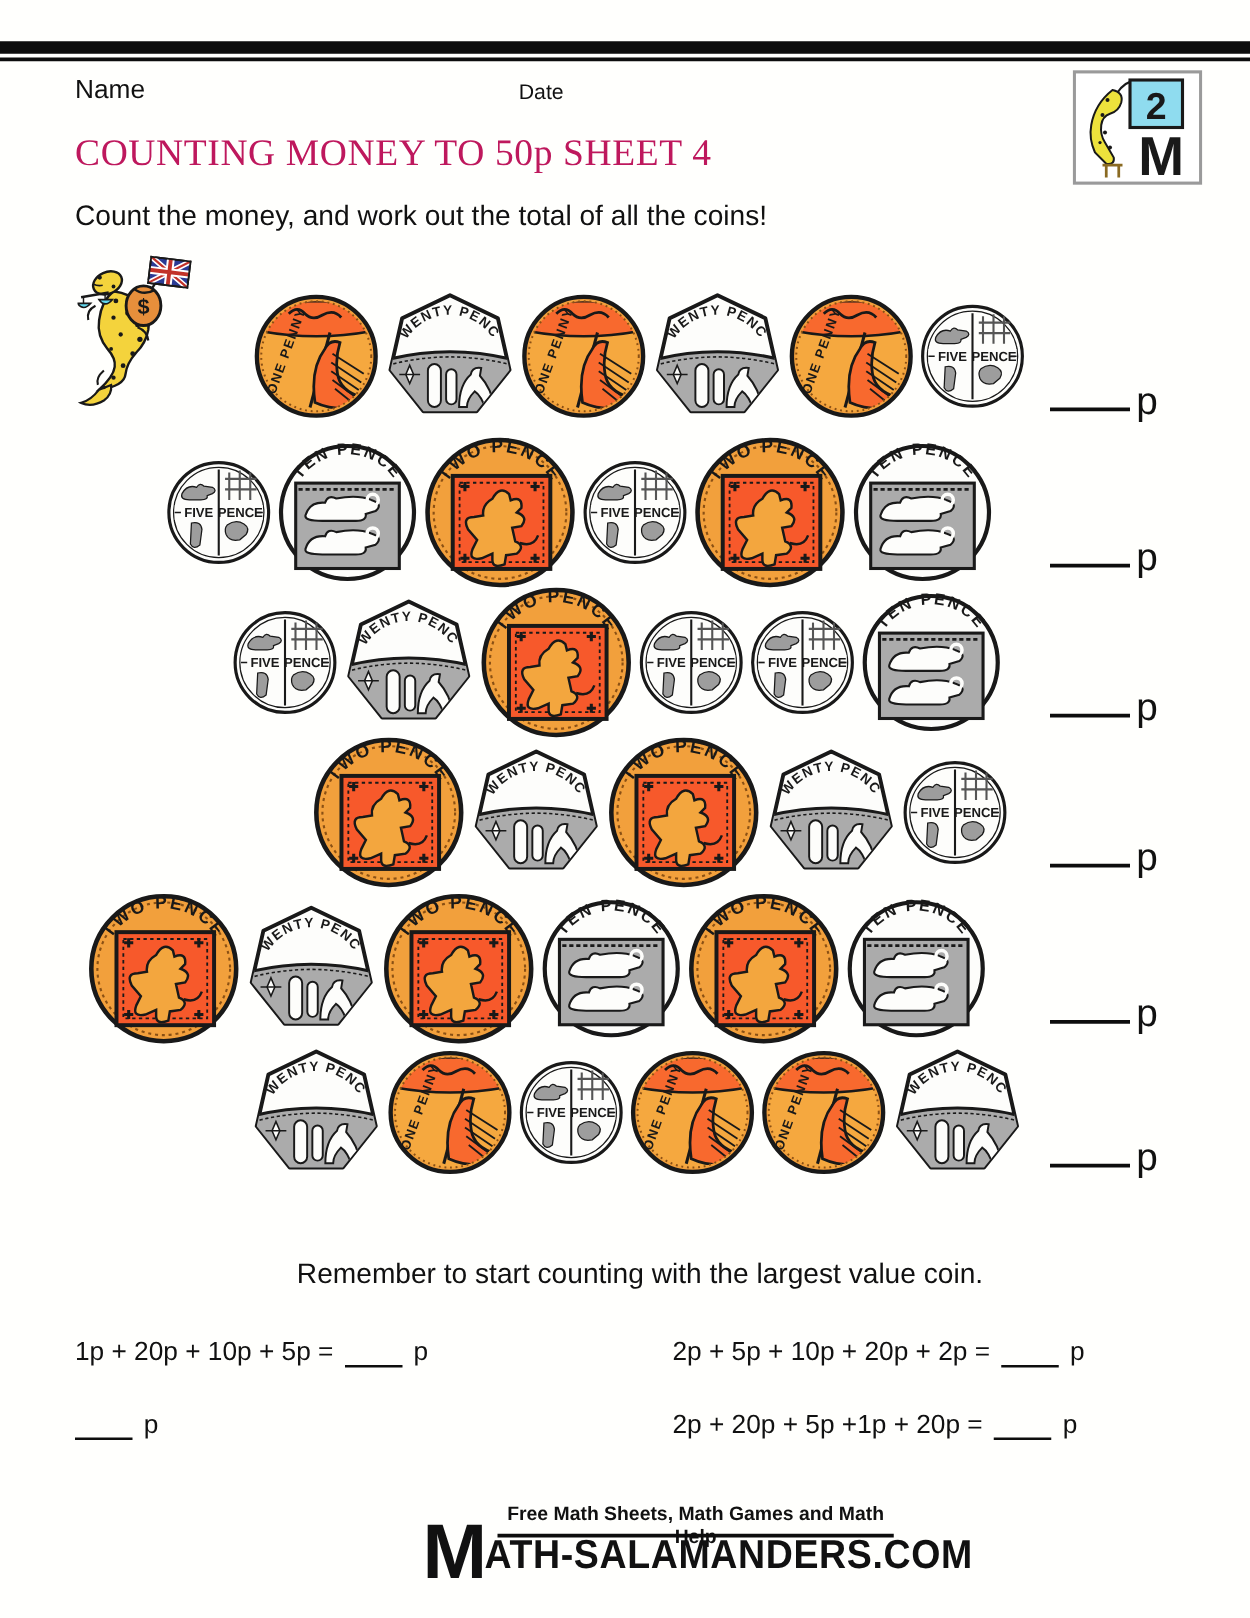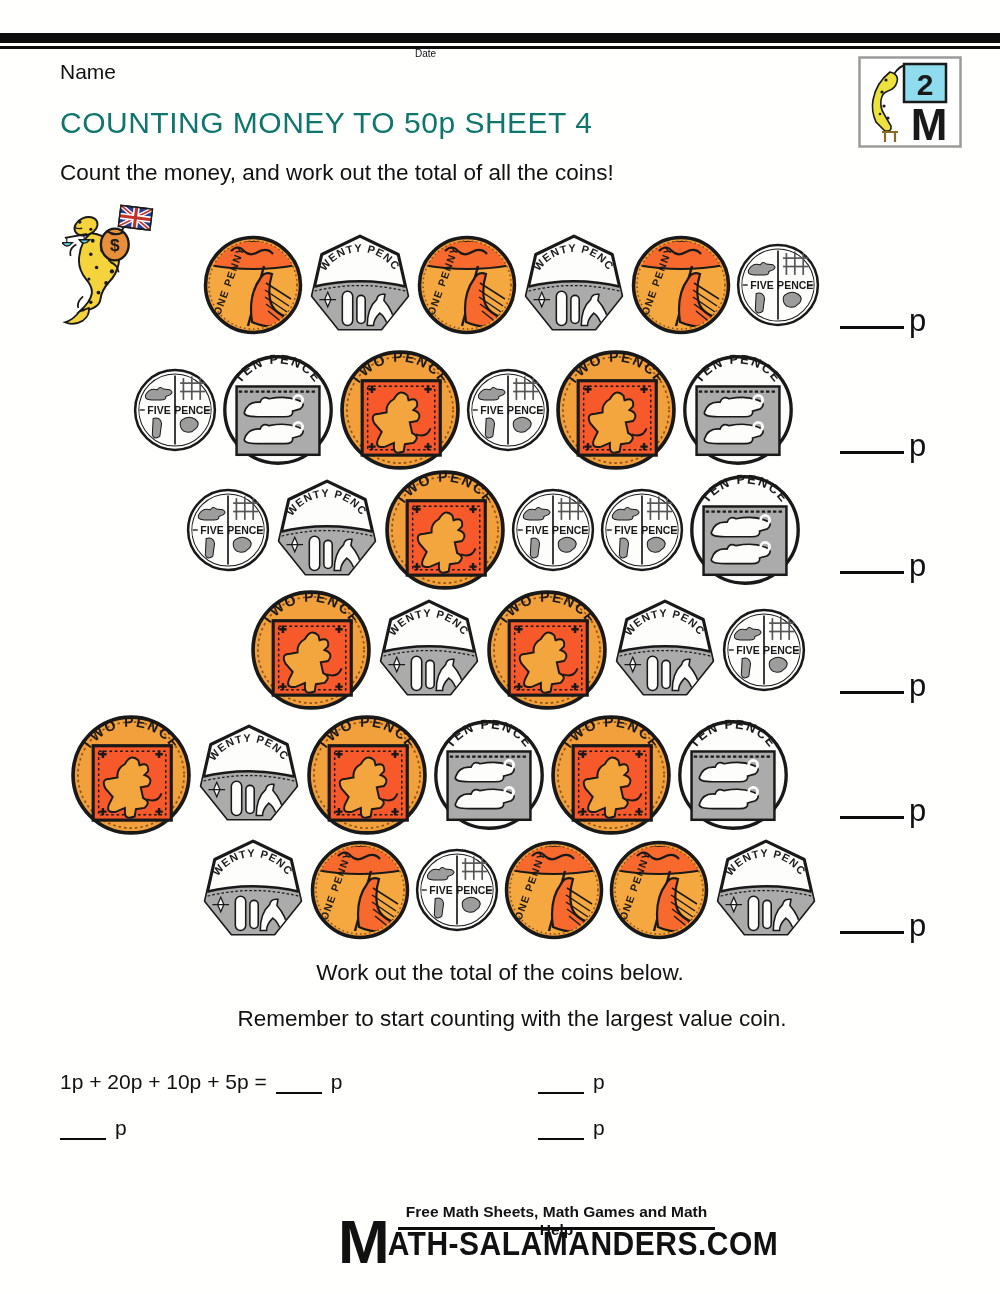--- a/index.html
+++ b/index.html
@@ -1,41 +1,41 @@
 <!DOCTYPE html>
 <html><head>
 <meta charset="utf-8">
 <style>
   html,body{margin:0;padding:0;background:#fff;}
   .page{position:relative;width:1000px;height:1294px;background:#fffffd;overflow:hidden;
         font-family:"Liberation Sans",sans-serif;color:#111;}
   .topbar1{position:absolute;top:33px;left:0;width:100%;height:10px;background:#0d0d0d;}
   .topbar2{position:absolute;top:46px;left:0;width:100%;height:3px;background:#0d0d0d;}
   .name-label{position:absolute;top:60px;left:60px;font-size:21px;}
-  .date-label{position:absolute;top:48px;left:415px;font-size:10px;}
+  .date-label{position:absolute;top:64px;left:415px;font-size:17px;}
   .corner-logo{position:absolute;top:56px;left:858px;width:104px;height:92px;}
-  .title{position:absolute;top:106px;left:60px;font-family:Liberation Sans, sans-serif;
-         font-size:30px;color:#0f766e;letter-spacing:.5px;}
+  .title{position:absolute;top:106px;left:60px;font-family:Liberation Serif, serif;
+         font-size:30px;color:#be185d;letter-spacing:.5px;}
   .instruction{position:absolute;top:160px;left:60px;font-size:22.5px;}
   .mascot{position:absolute;top:204px;left:62px;}
   .coin-row{position:absolute;left:0;width:1000px;height:122px;display:flex;align-items:center;gap:5px;box-sizing:border-box;}
   .row-0{top:224px;padding-left:203px;}
   .row-1{top:349px;padding-left:133px;}
   .row-2{top:469px;padding-left:186px;}
   .row-3{top:589px;padding-left:250px;}
   .row-4{top:714px;padding-left:70px;}
   .row-5{top:829px;padding-left:201px;}
   .coin{flex:0 0 auto;display:flex;align-items:center;}
   .answer{position:absolute;left:840px;top:78px;display:flex;align-items:flex-end;gap:5px;}
   .blank{width:64px;height:24px;border-bottom:3px solid #0d0d0d;}
   .psuffix{font-size:31px;line-height:1;margin-bottom:-7px;}
   .bottom-line1{position:absolute;top:960px;left:0;width:1000px;text-align:center;font-size:22.5px;}
   .bottom-line2{position:absolute;top:1006px;left:0;width:1000px;text-align:center;font-size:22.5px;padding-left:12px;}
   .eqs{position:absolute;top:1070px;left:60px;width:885px;display:grid;
-       grid-template-columns:478px auto;row-gap:22px;}
+       grid-template-columns:478px auto;row-gap:34px;}
   .eq{display:flex;align-items:flex-end;gap:9px;font-size:21px;white-space:nowrap;}
   .eq-blank{display:inline-block;width:46px;height:17px;border-bottom:2.5px solid #0d0d0d;}
   .footer-mascot{position:absolute;top:1196px;left:322px;}
   .footer-tagline{position:absolute;top:1203px;left:398px;width:317px;text-align:center;
                   font-size:15.5px;font-weight:bold;}
   .footer-line{position:absolute;top:1227px;left:398px;width:317px;height:3px;background:#0d0d0d;}
   .footer-logo{position:absolute;top:1218px;left:338px;display:flex;align-items:flex-end;z-index:3;}
   .logo-m{font-size:62px;font-weight:bold;line-height:.78;letter-spacing:-2px;}
   .logo-rest{font-size:30px;font-weight:bold;letter-spacing:.5px;margin-bottom:3px;transform:scaleY(1.08);transform-origin:bottom;}
 </style>
@@ -885,38 +885,39 @@
     <text text-anchor="middle" font-size="10.5" font-weight="bold" fill="#191919" letter-spacing="1" font-family="Liberation Sans, sans-serif"><textPath href="#arc34" startOffset="50%">TWENTY PENCE</textPath></text>
   </svg>
         </div>
         <div class="answer">
           <span class="blank"></span>
           <span class="psuffix">p</span>
         </div>
       </div>
     </div>
 
-  <div class="bottom-line1">Work out the total of the coins below.</div>
   <div class="bottom-line2">Remember to start counting with the largest value coin.</div>
 
   <div class="eqs" id="equations">
       <div class="eq">
         <span>1p + 20p + 10p + 5p =</span>
+        <span class="eq-blank"></span>
+        <span>p</span>
+      </div>
+      <div class="eq">
+        <span>2p + 5p + 10p + 20p + 2p =</span>
         <span class="eq-blank"></span>
         <span>p</span>
       </div>
       <div class="eq">
         <span class="eq-blank"></span>
         <span>p</span>
       </div>
       <div class="eq">
-        <span class="eq-blank"></span>
-        <span>p</span>
-      </div>
-      <div class="eq">
+        <span>2p + 20p + 5p +1p + 20p =</span>
         <span class="eq-blank"></span>
         <span>p</span>
       </div>
     </div>
 
   <div class="footer-tagline">Free Math Sheets, Math Games and Math Help</div>
   <div class="footer-line"></div>
   <div class="footer-logo">
     <span class="logo-m">M</span>
       <span class="logo-rest">ATH-SALAMANDERS.COM</span>

